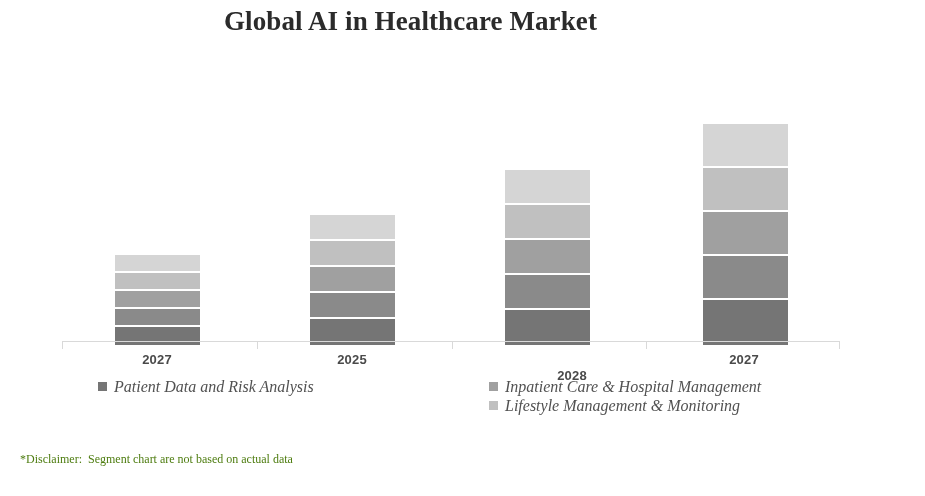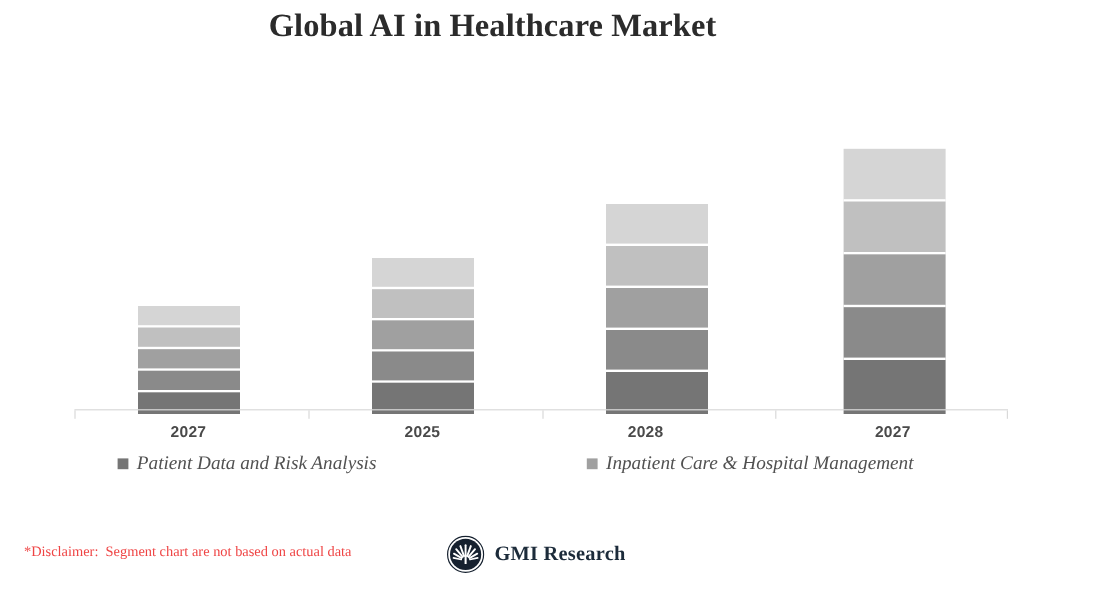--- a/index.html
+++ b/index.html
@@ -133,21 +133,21 @@
     line-height: 19px;
   }
 
   
   .disclaimer {
     position: absolute;
     left: 20px;
     top: 452px;
     font-family: "Liberation Serif", "DejaVu Serif", serif;
     font-size: 12px;
-    color: #ef4444;
+    color: #4d7c0f;
     white-space: pre;
   }
   .brand {
     position: absolute;
     left: 372px;
     top: 446px;
     display: flex;
     align-items: center;
   }
   .brand-mark {
@@ -219,58 +219,41 @@
 
   <div class="axis-line"></div>
   <div class="axis-tick" style="left:62px;"></div>
   <div class="axis-tick" style="left:257px;"></div>
   <div class="axis-tick" style="left:452px;"></div>
   <div class="axis-tick" style="left:646px;"></div>
   <div class="axis-tick" style="left:839px;"></div>
 
   <div class="axis-label" style="left:97px;">2027</div>
   <div class="axis-label" style="left:292px;text-align:center;">2025</div>
-  <div class="axis-label" style="left:478px;">2028</div>
+  <div class="axis-label" style="left:512px;margin-top:16px;">2028</div>
   <div class="axis-label" style="left:684px;">2027</div>
 
   <div class="legend">
 
     <div class="legend-col legend-col-left">
       <div class="legend-item">
         <span class="legend-swatch" style="background:#757575;"></span>
         <span class="legend-text">Patient Data and Risk Analysis</span>
       </div>
     </div>
 
     <div class="legend-col legend-col-right">
       <div class="legend-item">
         <span class="legend-swatch" style="background:#a0a0a0;"></span>
         <span class="legend-text">Inpatient Care &amp; Hospital Management</span>
       </div>
+      <div class="legend-item">
+        <span class="legend-swatch" style="background:#c0c0c0;"></span>
+        <span class="legend-text">Lifestyle Management &amp; Monitoring</span>
+      </div>
     </div>
 
   </div>
 
   <div class="disclaimer">*Disclaimer:  Segment chart are not based on actual data</div>
 
-  <div class="brand">
-    <svg class="brand-mark" viewBox="0 0 64 64">
-      <circle cx="32" cy="32" r="30" fill="none" stroke="#16212f" stroke-width="2"></circle>
-      <circle cx="32" cy="32" r="26" fill="#16212f"></circle>
-      <g fill="#ffffff">
-        <rect x="30.3" y="33" width="3.4" height="15" rx="0.6"></rect>
-        <g transform="translate(32,42)">
-          <rect x="-1.6" y="-27" width="3.2" height="21" rx="1.6" transform="rotate(0)"></rect>
-          <rect x="-1.6" y="-27" width="3.2" height="21" rx="1.6" transform="rotate(20)"></rect>
-          <rect x="-1.6" y="-27" width="3.2" height="21" rx="1.6" transform="rotate(-20)"></rect>
-          <rect x="-1.6" y="-26" width="3.2" height="20" rx="1.6" transform="rotate(40)"></rect>
-          <rect x="-1.6" y="-26" width="3.2" height="20" rx="1.6" transform="rotate(-40)"></rect>
-          <rect x="-1.5" y="-24" width="3.0" height="18" rx="1.5" transform="rotate(60)"></rect>
-          <rect x="-1.5" y="-24" width="3.0" height="18" rx="1.5" transform="rotate(-60)"></rect>
-          <rect x="-1.4" y="-22" width="2.8" height="16" rx="1.4" transform="rotate(78)"></rect>
-          <rect x="-1.4" y="-22" width="2.8" height="16" rx="1.4" transform="rotate(-78)"></rect>
-        </g>
-      </g>
-    </svg>
-    <span class="brand-name">GMI Research</span>
-  </div>
 
 </div>
 
 </body></html>

